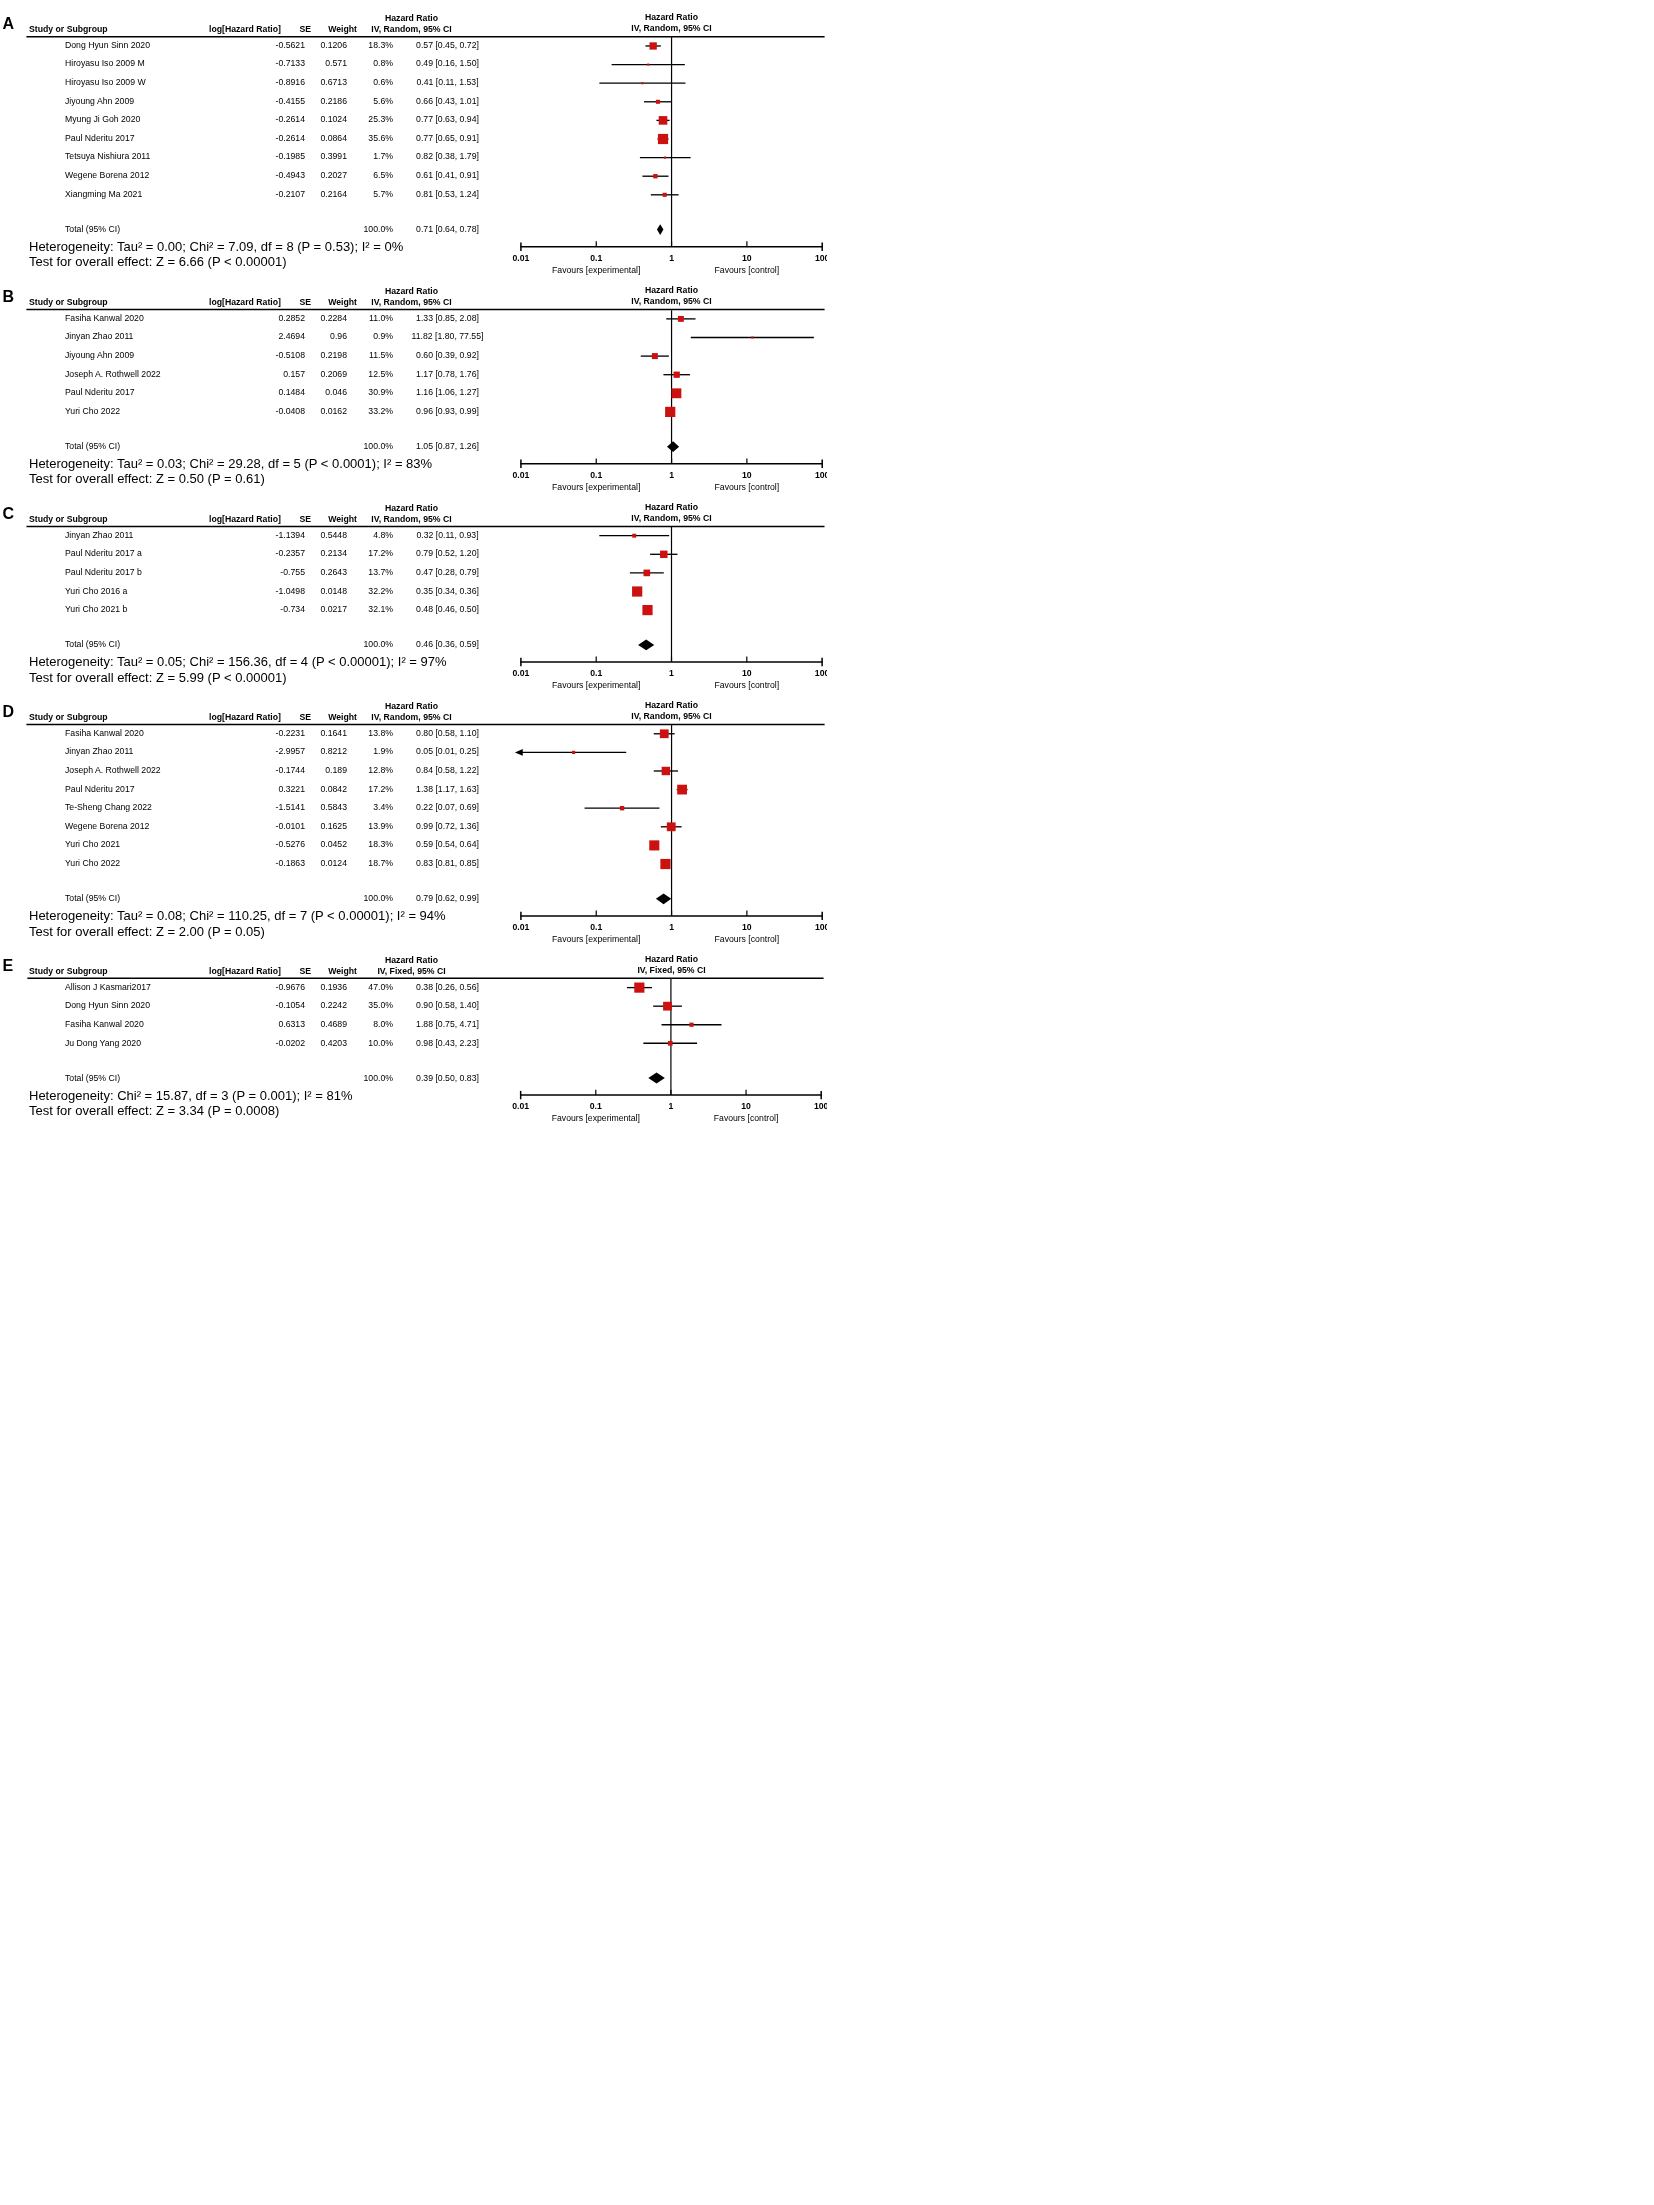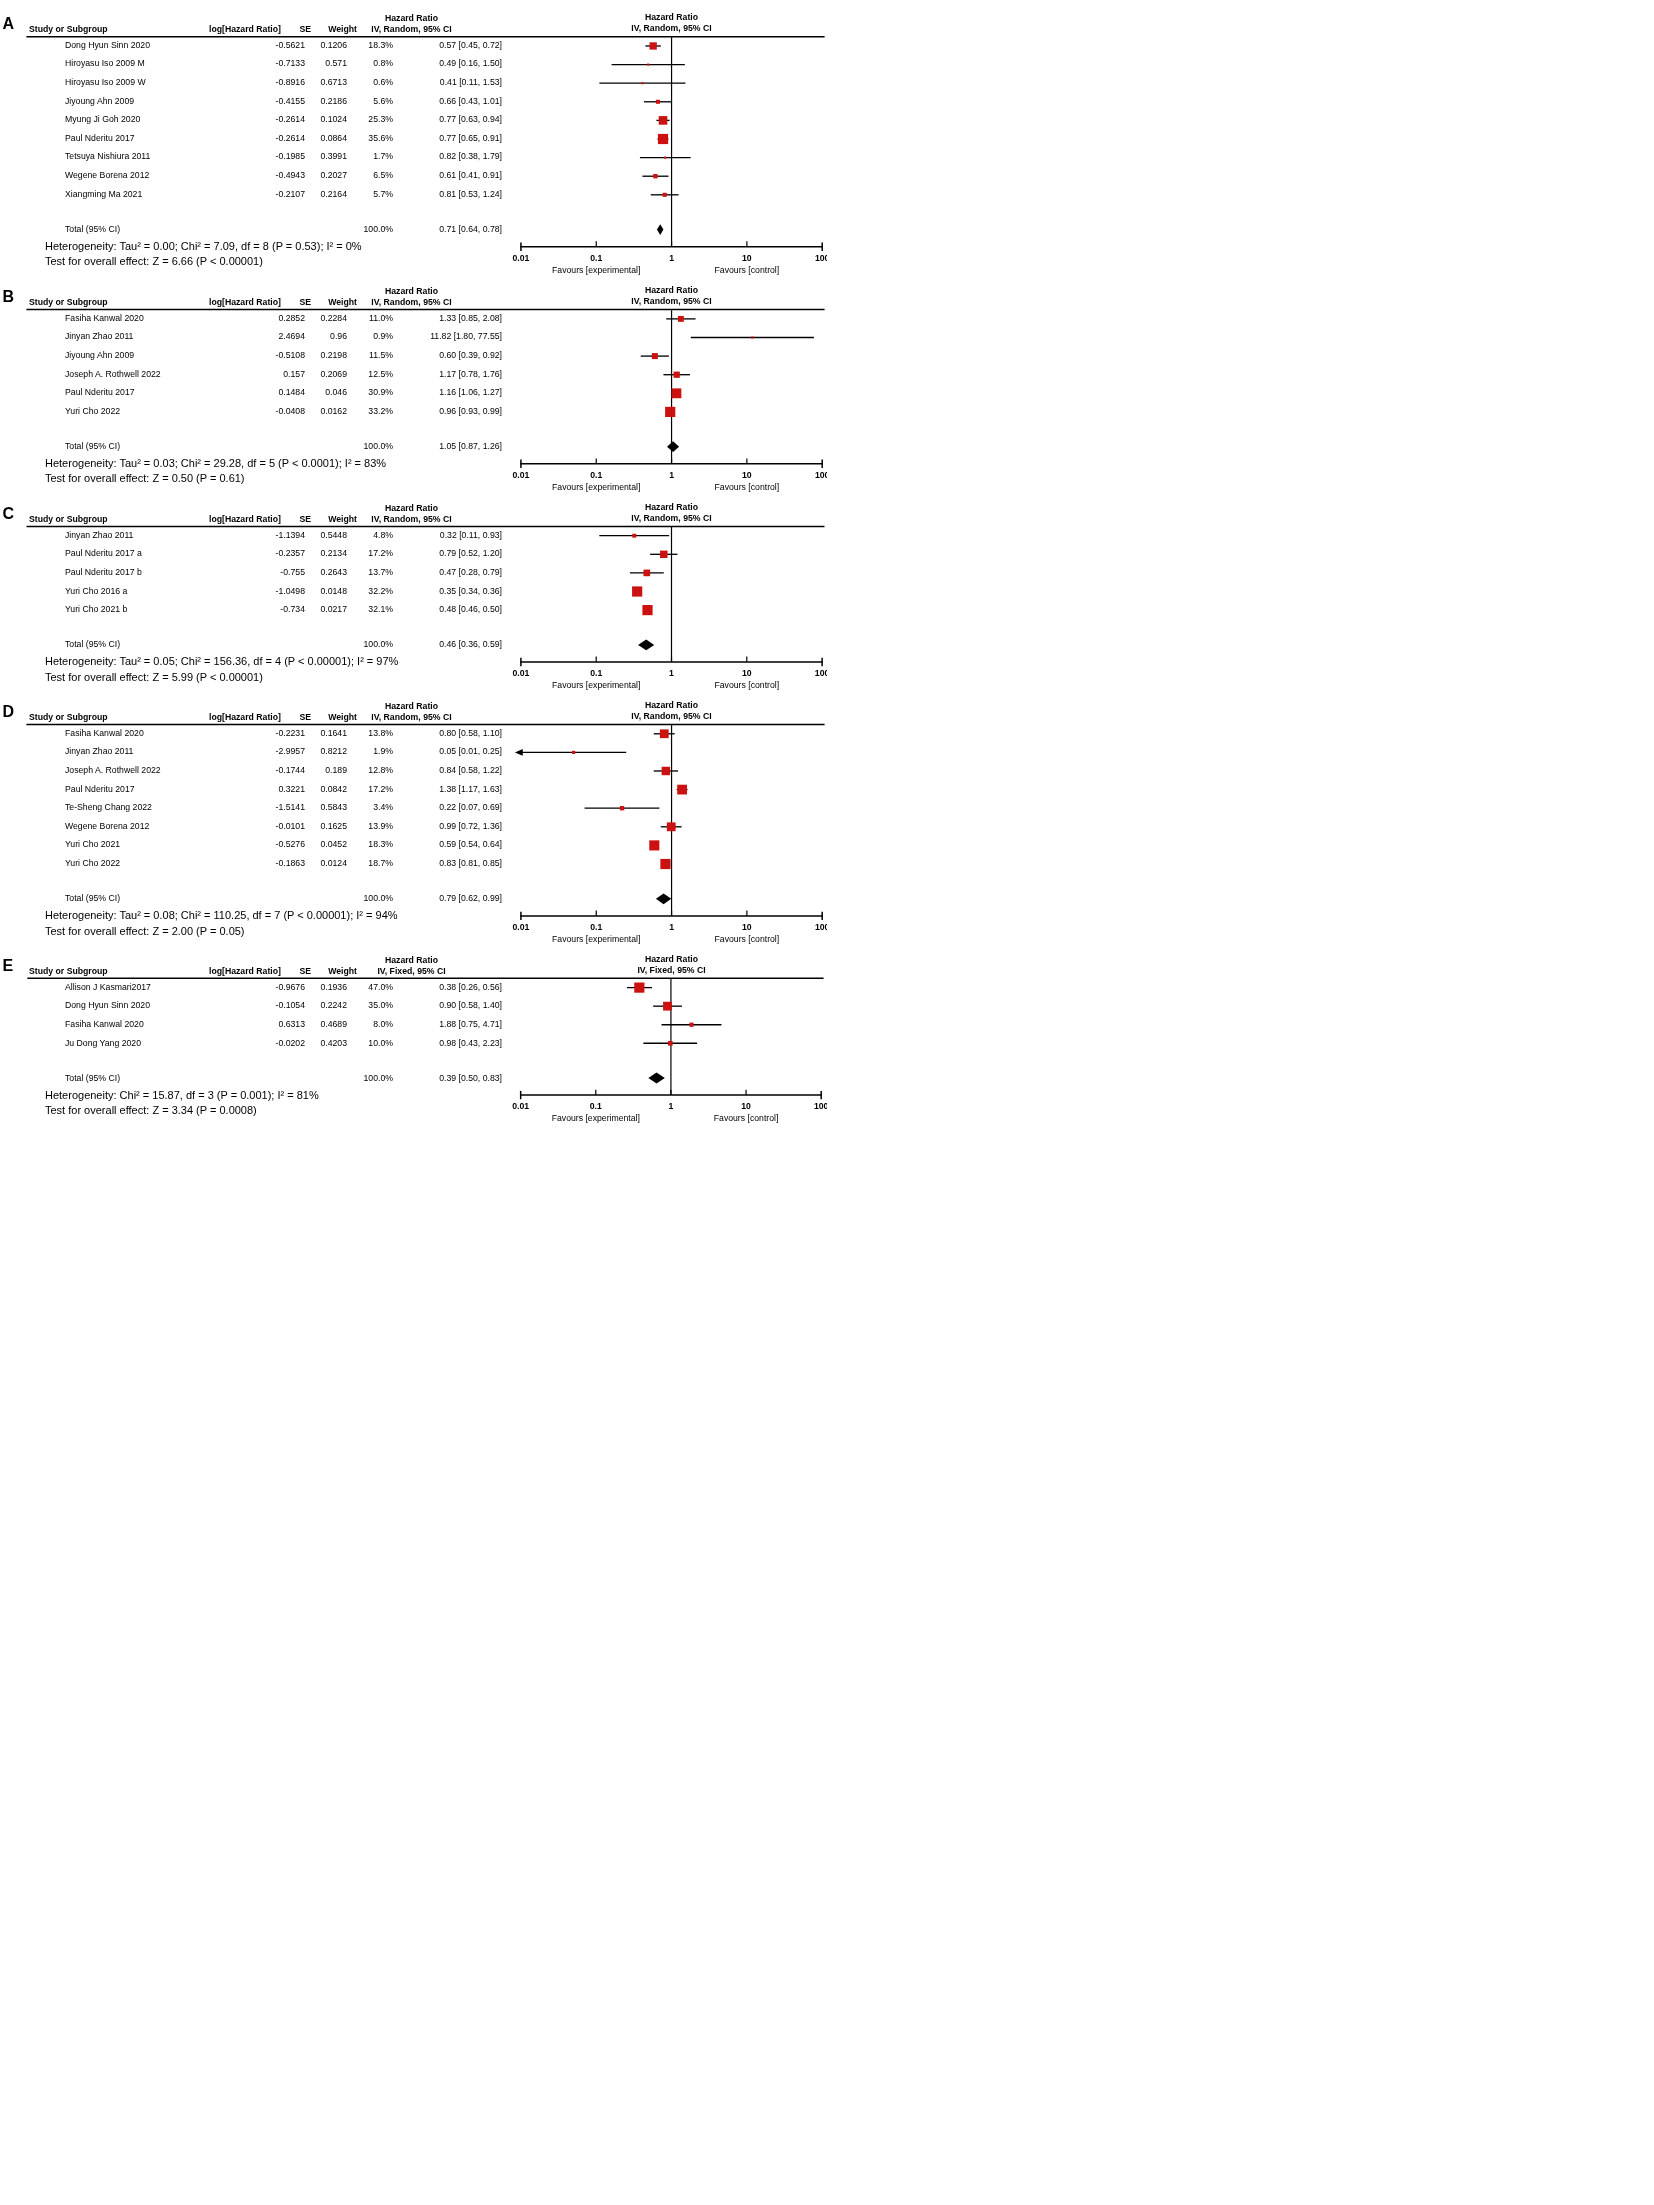--- a/index.html
+++ b/index.html
@@ -12,24 +12,24 @@
   .ptable{position:relative;z-index:2;width:465px;}
   .thead{display:grid;grid-template-columns:29px 180px 60px 42px 46px 109px;
     height:32px;align-items:end;padding-bottom:1.8px;box-sizing:border-box;
     font-weight:bold;font-size:8.7px;line-height:10.2px;}
   .trow{display:grid;grid-template-columns:29px 180px 60px 42px 46px 109px;
     height:18.6px;align-items:center;font-size:8.7px;padding-left:36px;}
   .trow.total{height:20px;font-weight:normal;}
   .gap{height:15.6px;}
   .c{white-space:nowrap;overflow:visible;}
   .c-num{text-align:right;}
-  .c-ci{text-align:right;}
+  .c-ci{text-align:center;}
   .c-ci-h{text-align:center;}
-  .foot{height:15.6px;line-height:15.6px;font-size:11px;white-space:nowrap;
-    margin-left:45px;width:444px;}
+  .foot{height:15.6px;line-height:15.6px;font-size:13px;white-space:nowrap;
+    margin-left:29px;width:444px;}
   .plot-head{position:absolute;left:516px;top:8.4px;width:311px;z-index:2;
     text-align:center;font-weight:bold;font-size:8.7px;line-height:11.4px;}
 </style>
 </head>
 <body>
 
 <div id="figure">
 
   <section class="panel" style="height: 273px;">
     <svg class="plot" width="827" height="273" viewBox="0 0 1378 454" style="font-family: inherit;">

